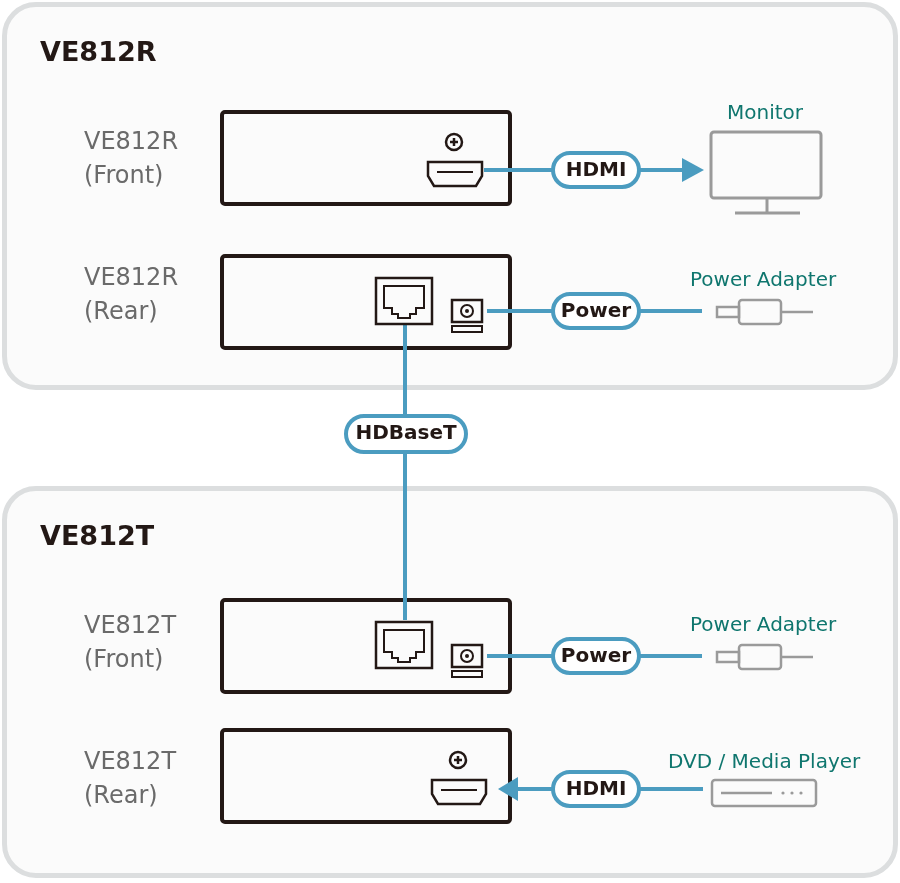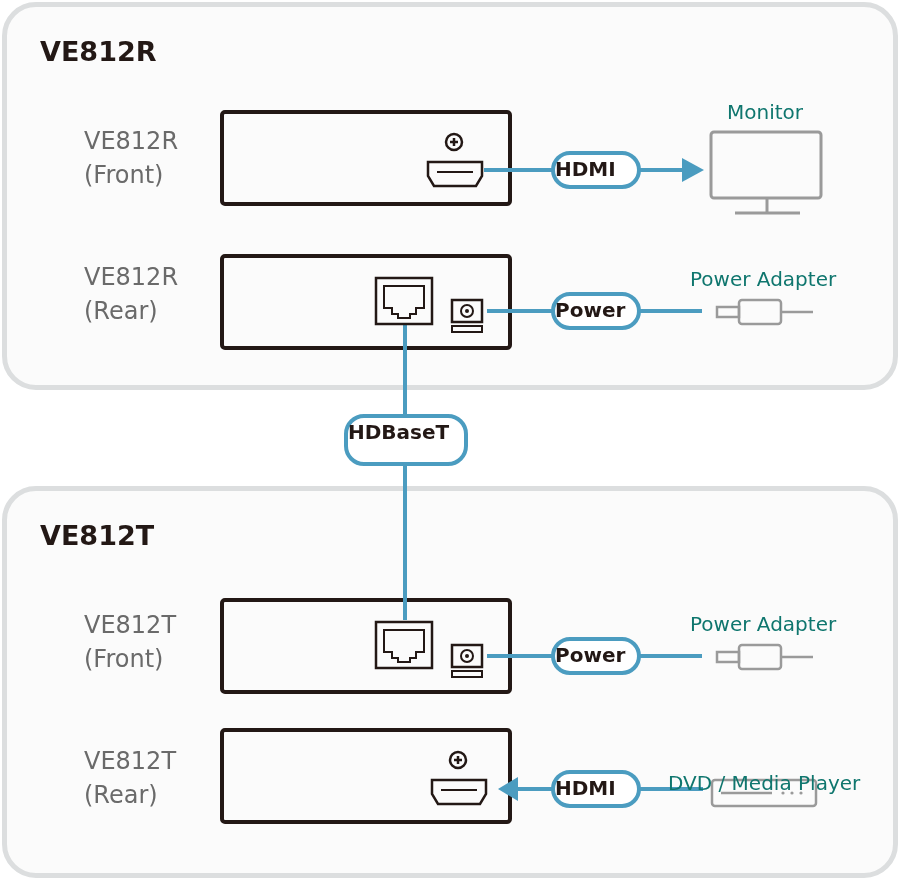--- a/index.html
+++ b/index.html
@@ -1,21 +1,21 @@
 <!DOCTYPE html>
 <html><head>
 <meta charset="utf-8">
 <style>
   html, body { margin:0; padding:0; background:#ffffff; }
   body { width:900px; height:883px; position:relative; overflow:hidden; font-family:"DejaVu Sans", sans-serif; }
   .panel { position:absolute; border:5px solid #dcdedf; border-radius:34px; background:#fbfbfb; box-sizing:border-box; }
   .panel-title { position:absolute; font-weight:bold; font-size:27px; color:#231815; }
   .dev-label { position:absolute; font-size:24px; color:#6a6a6a; line-height:34px; }
   .device { position:absolute; border:4px solid #231815; border-radius:5px; background:#fbfbfb; box-sizing:border-box; }
-  .pill { position:absolute; border:4px solid #4b9cc0; border-radius:20px; background:#ffffff; font-weight:bold; font-size:20px; color:#231815; box-sizing:border-box; text-align:left; line-height:28px; }
+  .pill { position:absolute; border:4px solid #4b9cc0; border-radius:20px; background:#ffffff; font-weight:bold; font-size:20px; color:#231815; box-sizing:border-box; text-align:center; line-height:28px; }
   .ext-label { position:absolute; font-size:20px; color:#0f766e; white-space:nowrap; }
   svg.overlay { position:absolute; left:0; top:0; }
 </style>
 </head>
 <body>
 
 <div class="panel" style="left:2px; top:2px; width:896px; height:388px;"></div>
 <div class="panel" style="left:2px; top:486px; width:896px; height:392px;"></div>
 
 <div class="panel-title" style="left:40px; top:36px;">VE812R</div>
@@ -114,20 +114,20 @@
     <rect x="712" y="780" width="104" height="26" rx="3" fill="none" stroke="#9a9a9a" stroke-width="2.5"></rect>
     <line x1="721" y1="793" x2="772" y2="793" stroke="#9a9a9a" stroke-width="2.5"></line>
     <circle cx="783" cy="793" r="1.6" fill="#9a9a9a"></circle>
     <circle cx="792" cy="793" r="1.6" fill="#9a9a9a"></circle>
     <circle cx="801" cy="793" r="1.6" fill="#9a9a9a"></circle>
   </g>
 </svg>
 
 <div class="pill" style="left:551px; top:151px; width:90px; height:38px;">HDMI</div>
 <div class="pill" style="left:551px; top:292px; width:90px; height:38px;">Power</div>
-<div class="pill" style="left:344px; top:414px; width:124px; height:52px;">HDBaseT</div>
+<div class="pill" style="left:344px; top:414px; width:124px; height:40px;">HDBaseT</div>
 <div class="pill" style="left:551px; top:637px; width:90px; height:38px;">Power</div>
 <div class="pill" style="left:551px; top:770px; width:90px; height:38px;">HDMI</div>
 
 <div class="ext-label" style="left:727px; top:100px;">Monitor</div>
 <div class="ext-label" style="left:690px; top:267px;">Power Adapter</div>
 <div class="ext-label" style="left:690px; top:612px;">Power Adapter</div>
-<div class="ext-label" style="left:668px; top:749px;margin-top:22px;">DVD / Media Player</div>
+<div class="ext-label" style="left:668px; top:749px;">DVD / Media Player</div>
 
 </body></html>

